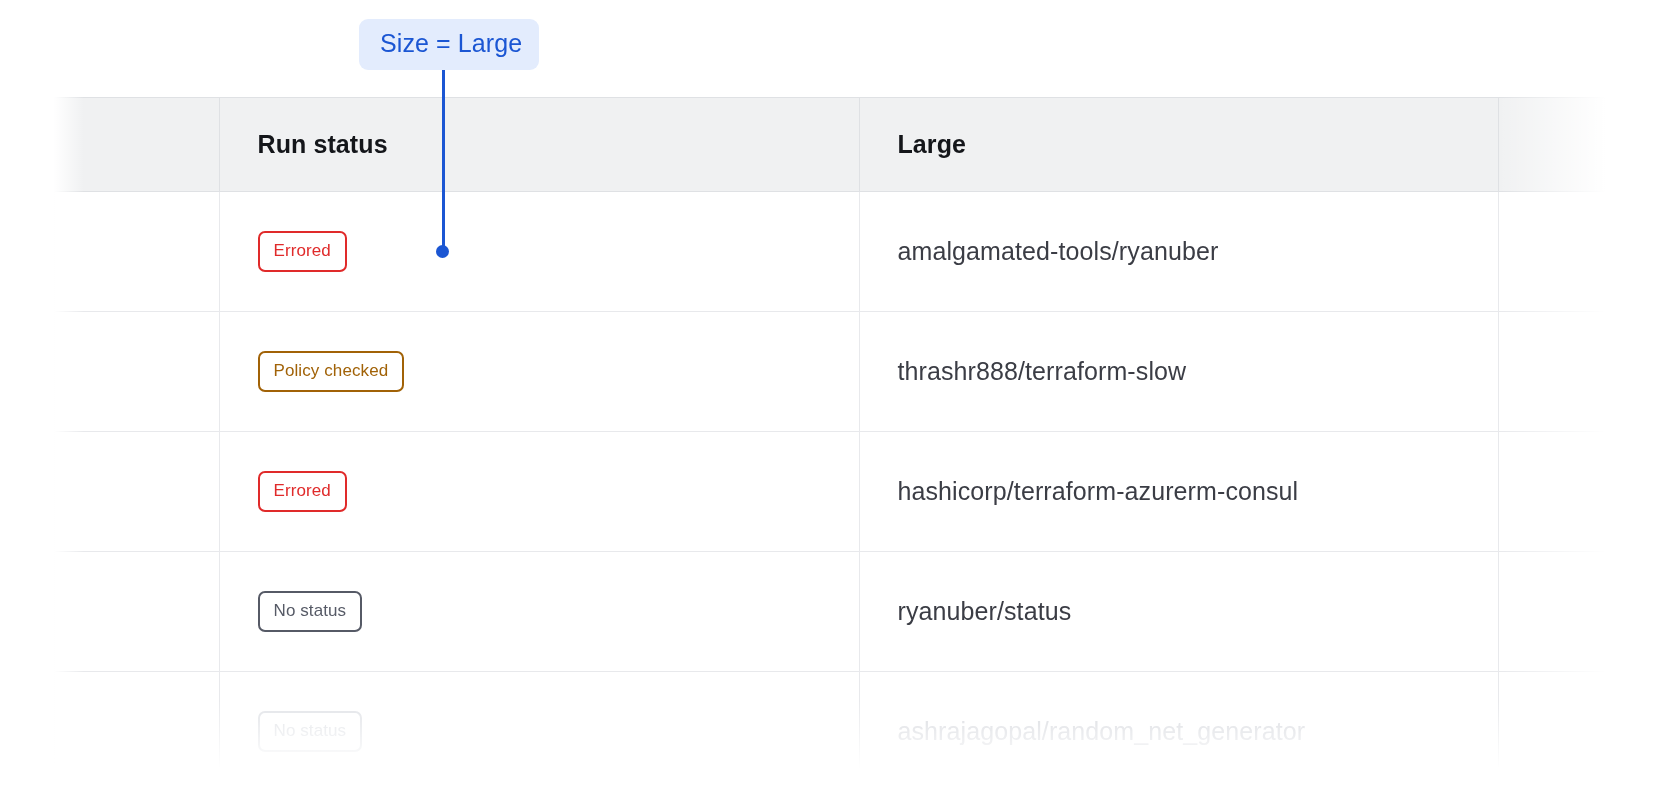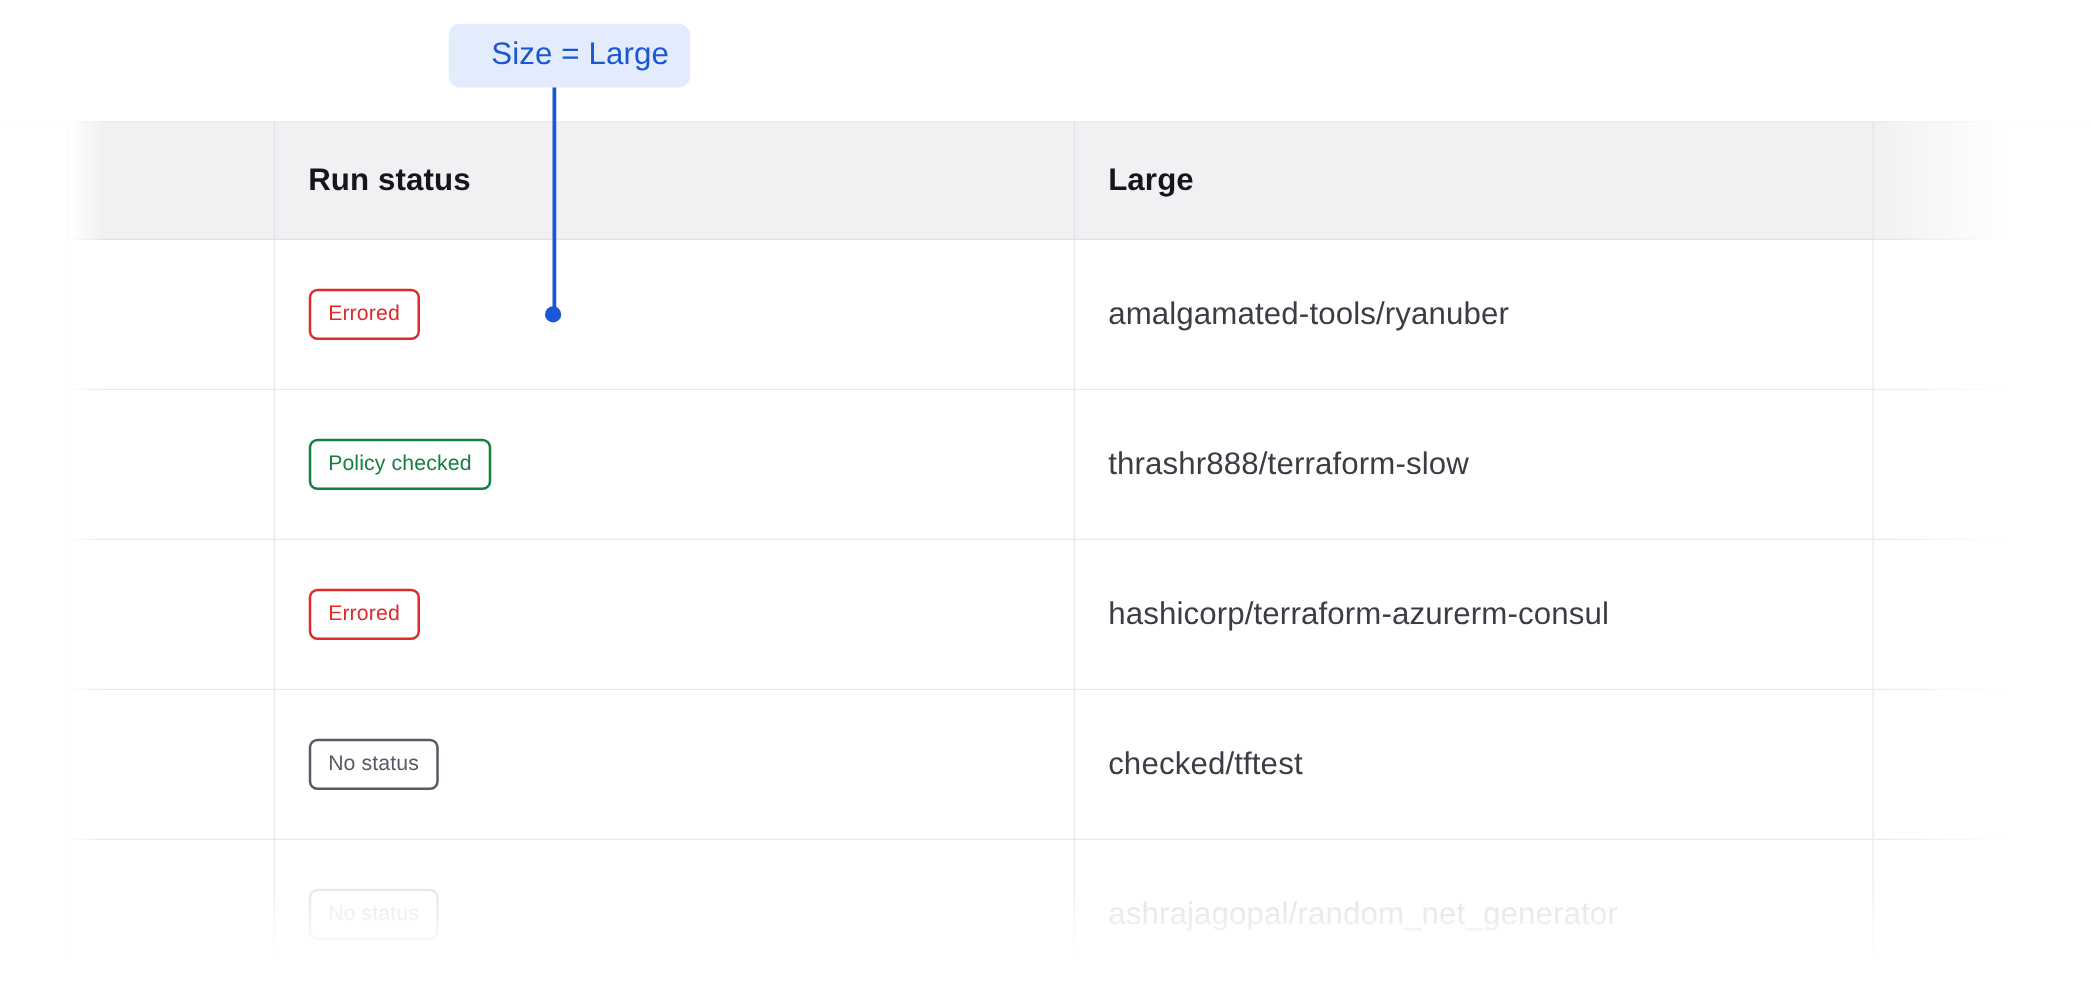--- a/index.html
+++ b/index.html
@@ -29,21 +29,21 @@
     left: 359px;
     top: 19px;
     z-index: 40;
   }
   .annot-chip {
     display: inline-block;
     background: #e3ecfd;
     color: #1b56d3;
     font-size: 25px;
     line-height: 1;
-    padding: 12px 17px 14px 34px;
+    padding: 12px 17px 14px 21px;
     border-radius: 9px;
     letter-spacing: 0.1px;
     white-space: nowrap;
     font-family: "Liberation Sans", sans-serif;
   }
   .annot-line {
     position: absolute;
     left: 442px;
     top: 57px;
     width: 3px;
@@ -77,21 +77,21 @@
     width: 1672px;
     margin: 0;
   }
   table.grid col.c-gutter-l { width: 54px; }
   table.grid col.c-blank    { width: 165px; }
   table.grid col.c-status   { width: 640px; }
   table.grid col.c-repo     { width: 639px; }
   table.grid col.c-gutter-r { width: 174px; }
 
   table.grid th, table.grid td {
-    padding: 0;
+    padding: 11px;
     margin: 0;
     vertical-align: middle;
     text-align: left;
   }
 
   thead tr {
     height: 94px;
   }
   thead th {
     background: #f0f1f2;
@@ -149,21 +149,21 @@
     border: 2px solid currentColor;
     border-radius: 7px;
     padding: 9px 14px 11px 14px;
     font-size: 17px;
     line-height: 1;
     white-space: nowrap;
     background: #ffffff;
     letter-spacing: 0.1px;
   }
   .badge.errored        { color: #e02a2a; }
-  .badge.policy-checked { color: #15803d; }
+  .badge.policy-checked { color: #a16207; }
   .badge.no-status      { color: #565a66; }
 
   
   tbody tr.faded td { color: #d8dadf; }
   tbody tr.faded .badge { color: #e2e4e8; }
 
   
   .fade-left, .fade-right {
     position: absolute;
     top: 97px;
@@ -265,21 +265,21 @@
           <td class="cell-gutter-r"></td>
         </tr>
 
         <tr>
           <td class="cell-gutter-l"></td>
           <td class="cell-blank"></td>
           <td class="cell-status">
             <span class="cell-inner"><span class="badge no-status">No status</span></span>
           </td>
           <td class="cell-repo">
-            <span class="repo-text">checked/tftest</span>
+            <span class="repo-text">ryanuber/status</span>
           </td>
           <td class="cell-gutter-r"></td>
         </tr>
 
         <tr class="faded">
           <td class="cell-gutter-l"></td>
           <td class="cell-blank"></td>
           <td class="cell-status">
             <span class="cell-inner"><span class="badge no-status">No status</span></span>
           </td>

